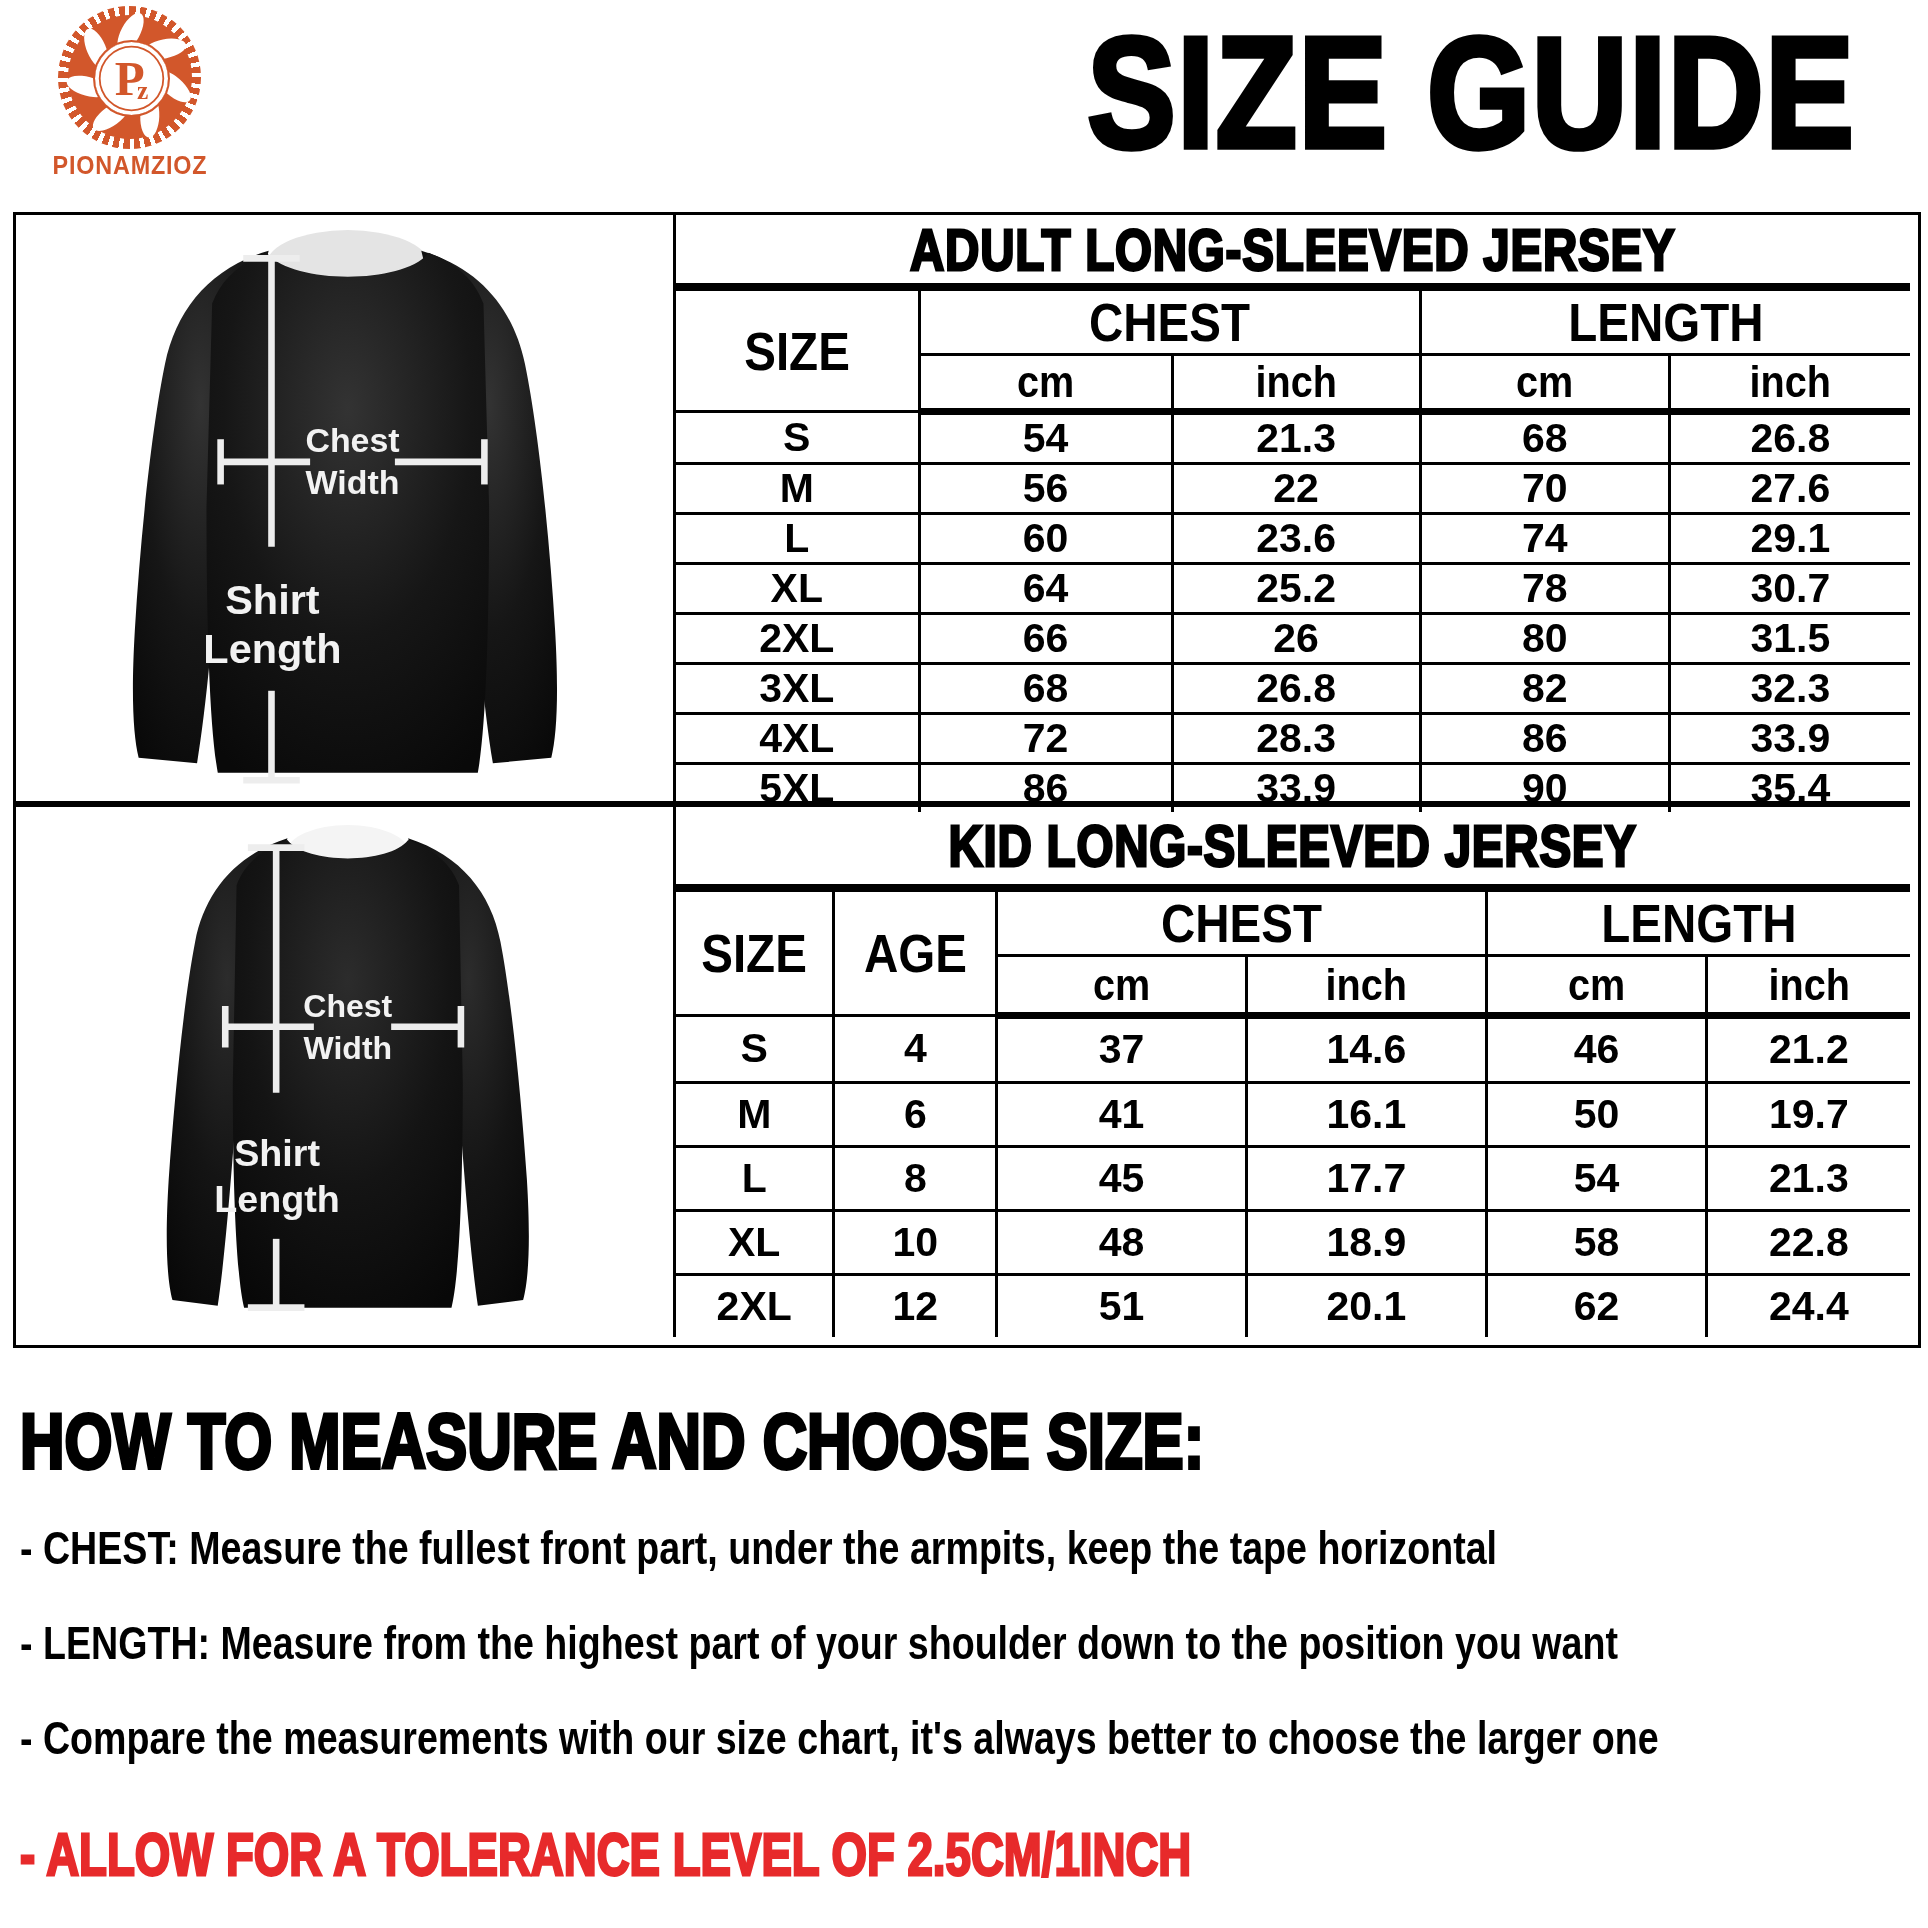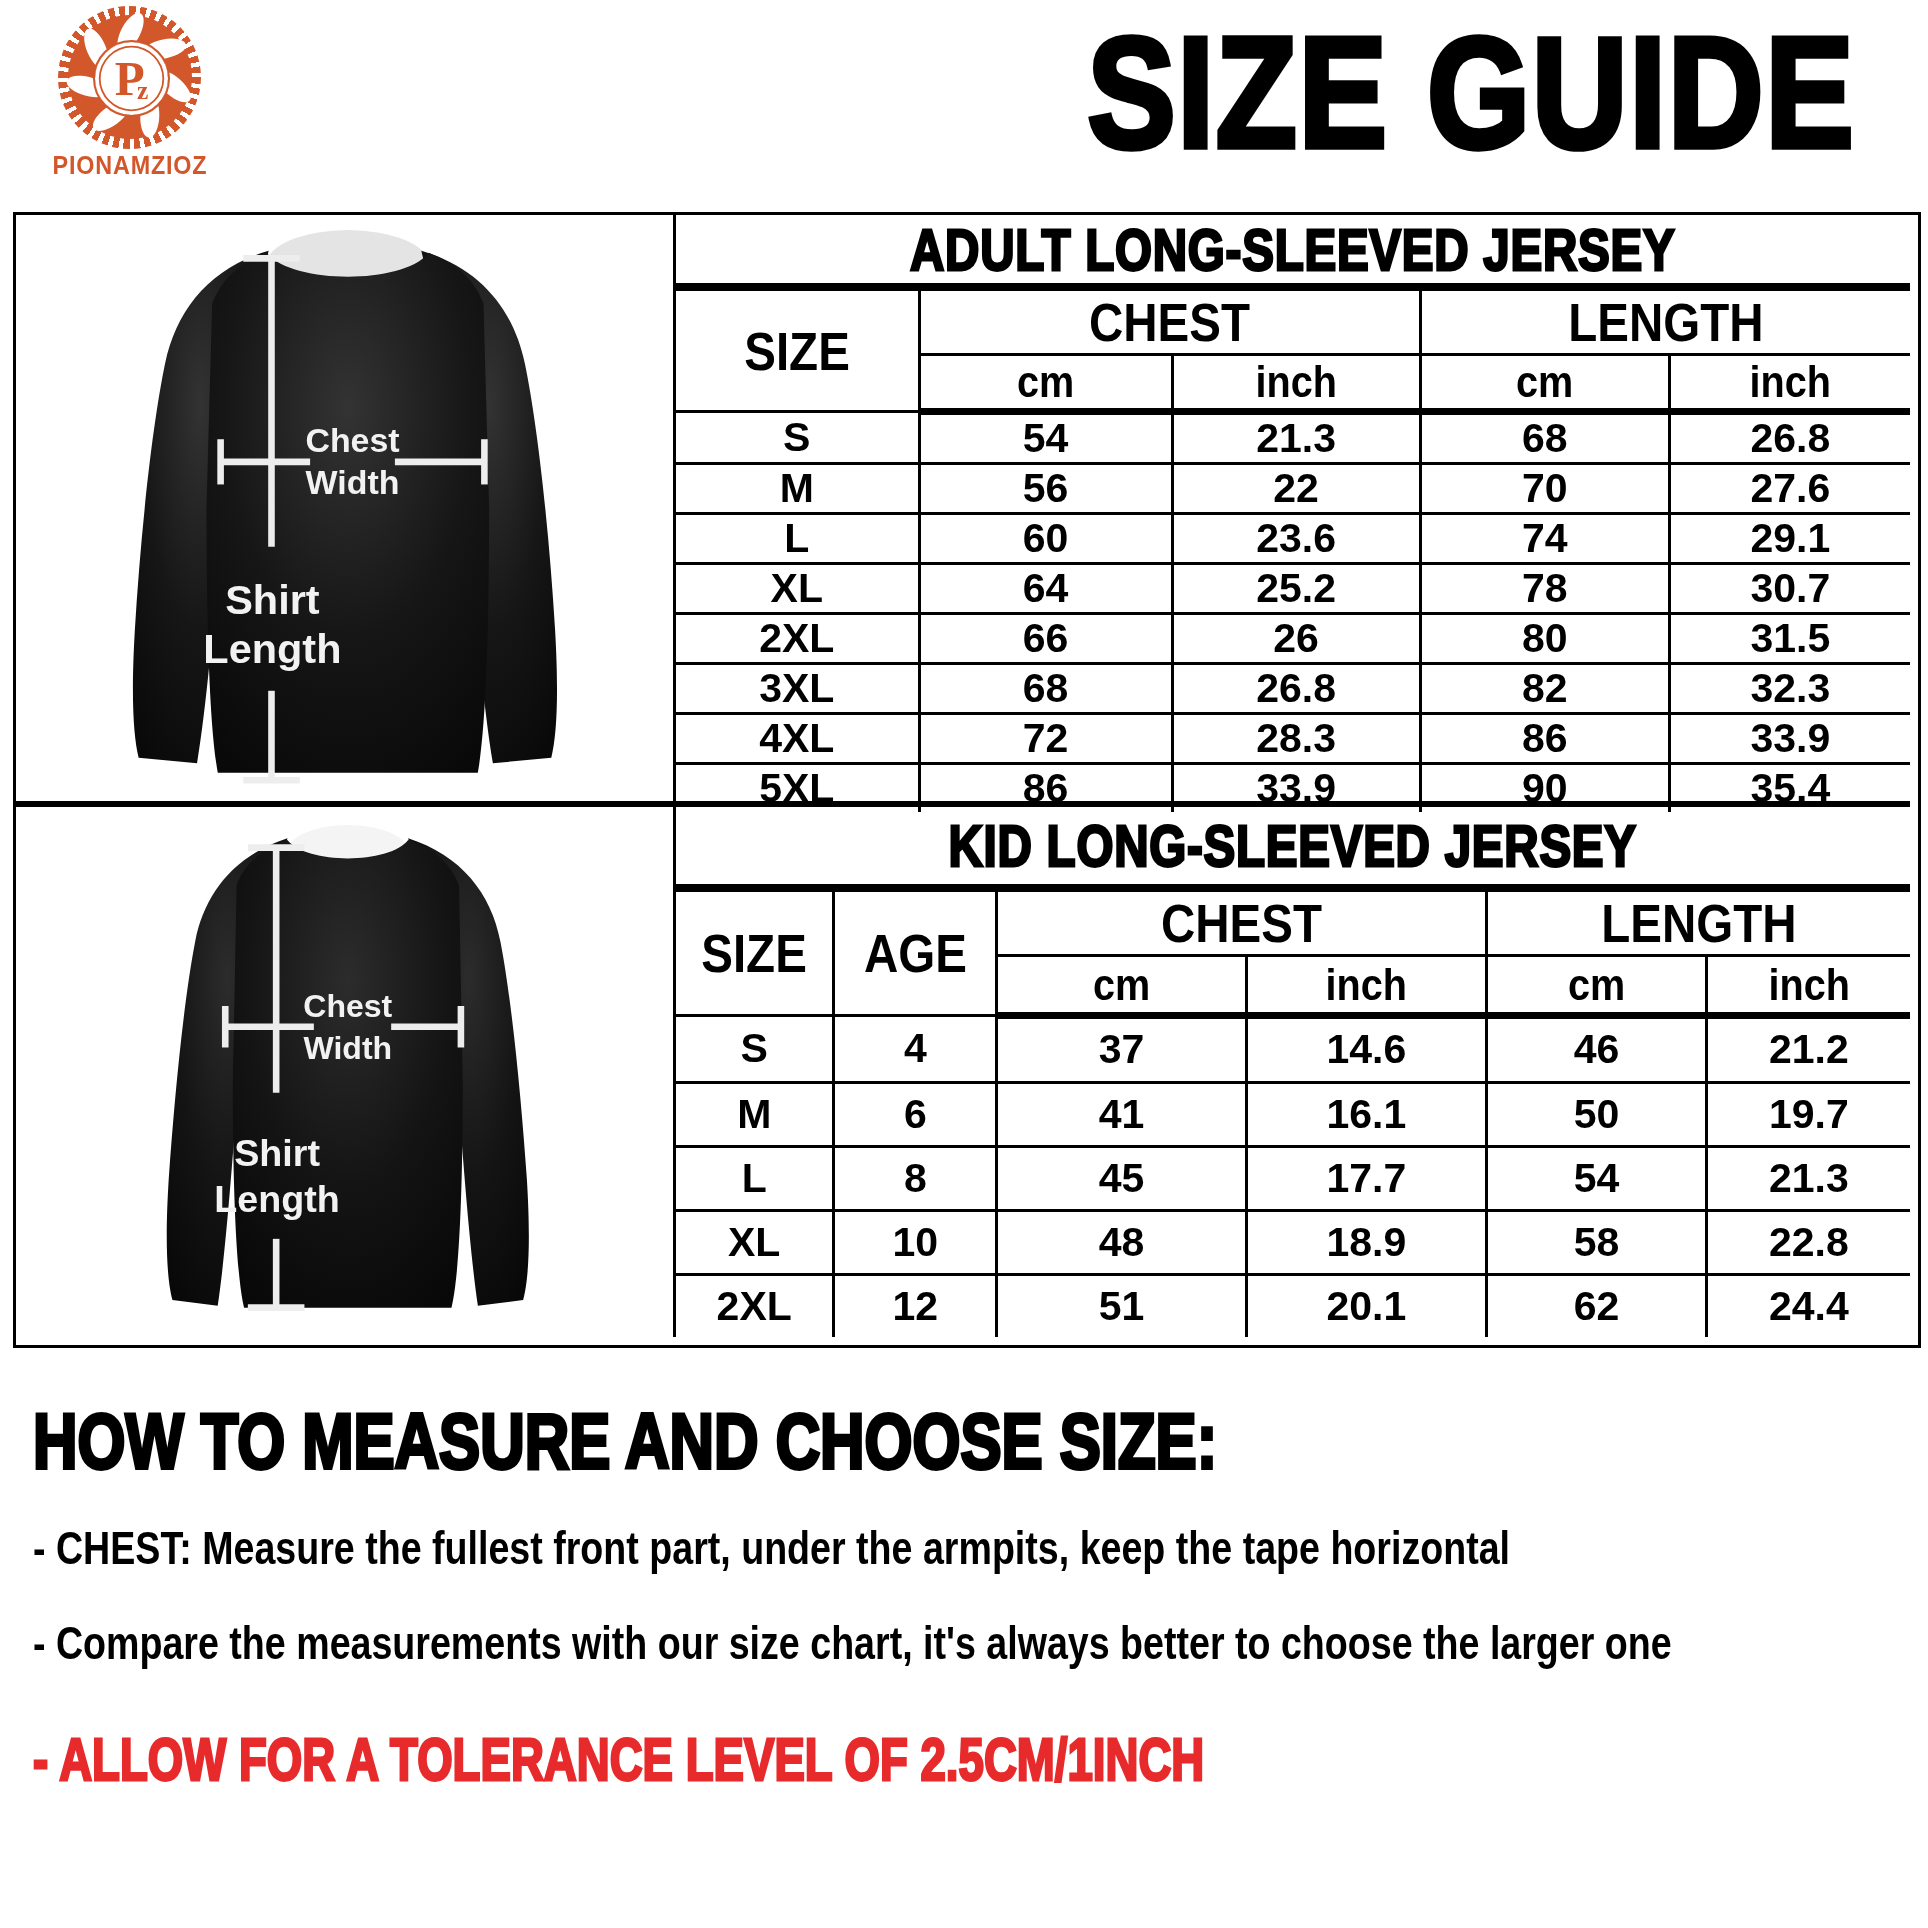--- a/index.html
+++ b/index.html
@@ -51,21 +51,21 @@
   .hdr-txt{font-size:54px;font-weight:700;transform:scaleX(.88);}
   .unit-txt{font-size:45px;font-weight:700;transform:scaleX(.88);}
   td.data-cell{font-size:41px;font-weight:700;}
   table.adult tr.ttl{height:72px;}
   table.adult tr.hdr{height:53px;}
   table.adult tr.units{height:51px;}
   table.kid tr.ttl{height:81px;}
   table.kid tr.hdr{height:58px;}
   table.kid tr.units{height:60px;}
   
-  .howto{position:absolute;left:33px;top:1403px;width:1893px;}
+  .howto{position:absolute;left:20px;top:1403px;width:1893px;}
   .howto h2{margin:0 0 13px 0;line-height:1;}
   .howto h2 .cond-l{font-size:77px;font-weight:900;-webkit-text-stroke:3.8px #000;}
   p.bullet{margin:41px 0 0 0;line-height:1.15;}
   p.bullet .cond-l{font-size:47px;}
   .b-label{font-weight:900;margin-right:13px;}
   .b-text{font-weight:700;}
   p.tolerance{margin-top:55px;}
   p.tolerance .cond-l{font-size:60px;font-weight:900;color:#e72a2b;-webkit-text-stroke:2.8px #e72a2b;transform:scaleX(.76);}
   
   .svg-label{font-family:"Liberation Sans",sans-serif;fill:#f2f2f2;font-weight:600;}
@@ -315,19 +315,22 @@
       </table>
   </div>
 </div>
 
 <section class="howto">
   <h2><span class="cond-l">HOW TO MEASURE AND CHOOSE SIZE:</span></h2>
   <p class="bullet">
     <span class="cond-l"><span class="b-label">- CHEST:</span><span class="b-text">Measure the fullest front part, under the armpits, keep the tape horizontal</span></span>
   </p>
   <p class="bullet">
+    <span class="cond-l"><span class="b-label">- LENGTH:</span><span class="b-text">Measure from the highest part of your shoulder down to the position you want</span></span>
+  </p>
+  <p class="bullet">
     <span class="cond-l"><span class="b-label">-</span><span class="b-text">Compare the measurements with our size chart, it's always better to choose the larger one</span></span>
   </p>
   <p class="bullet tolerance">
     <span class="cond-l">- ALLOW FOR A TOLERANCE LEVEL OF 2.5CM/1INCH</span>
   </p>
 </section>
 
 
 </body></html>

